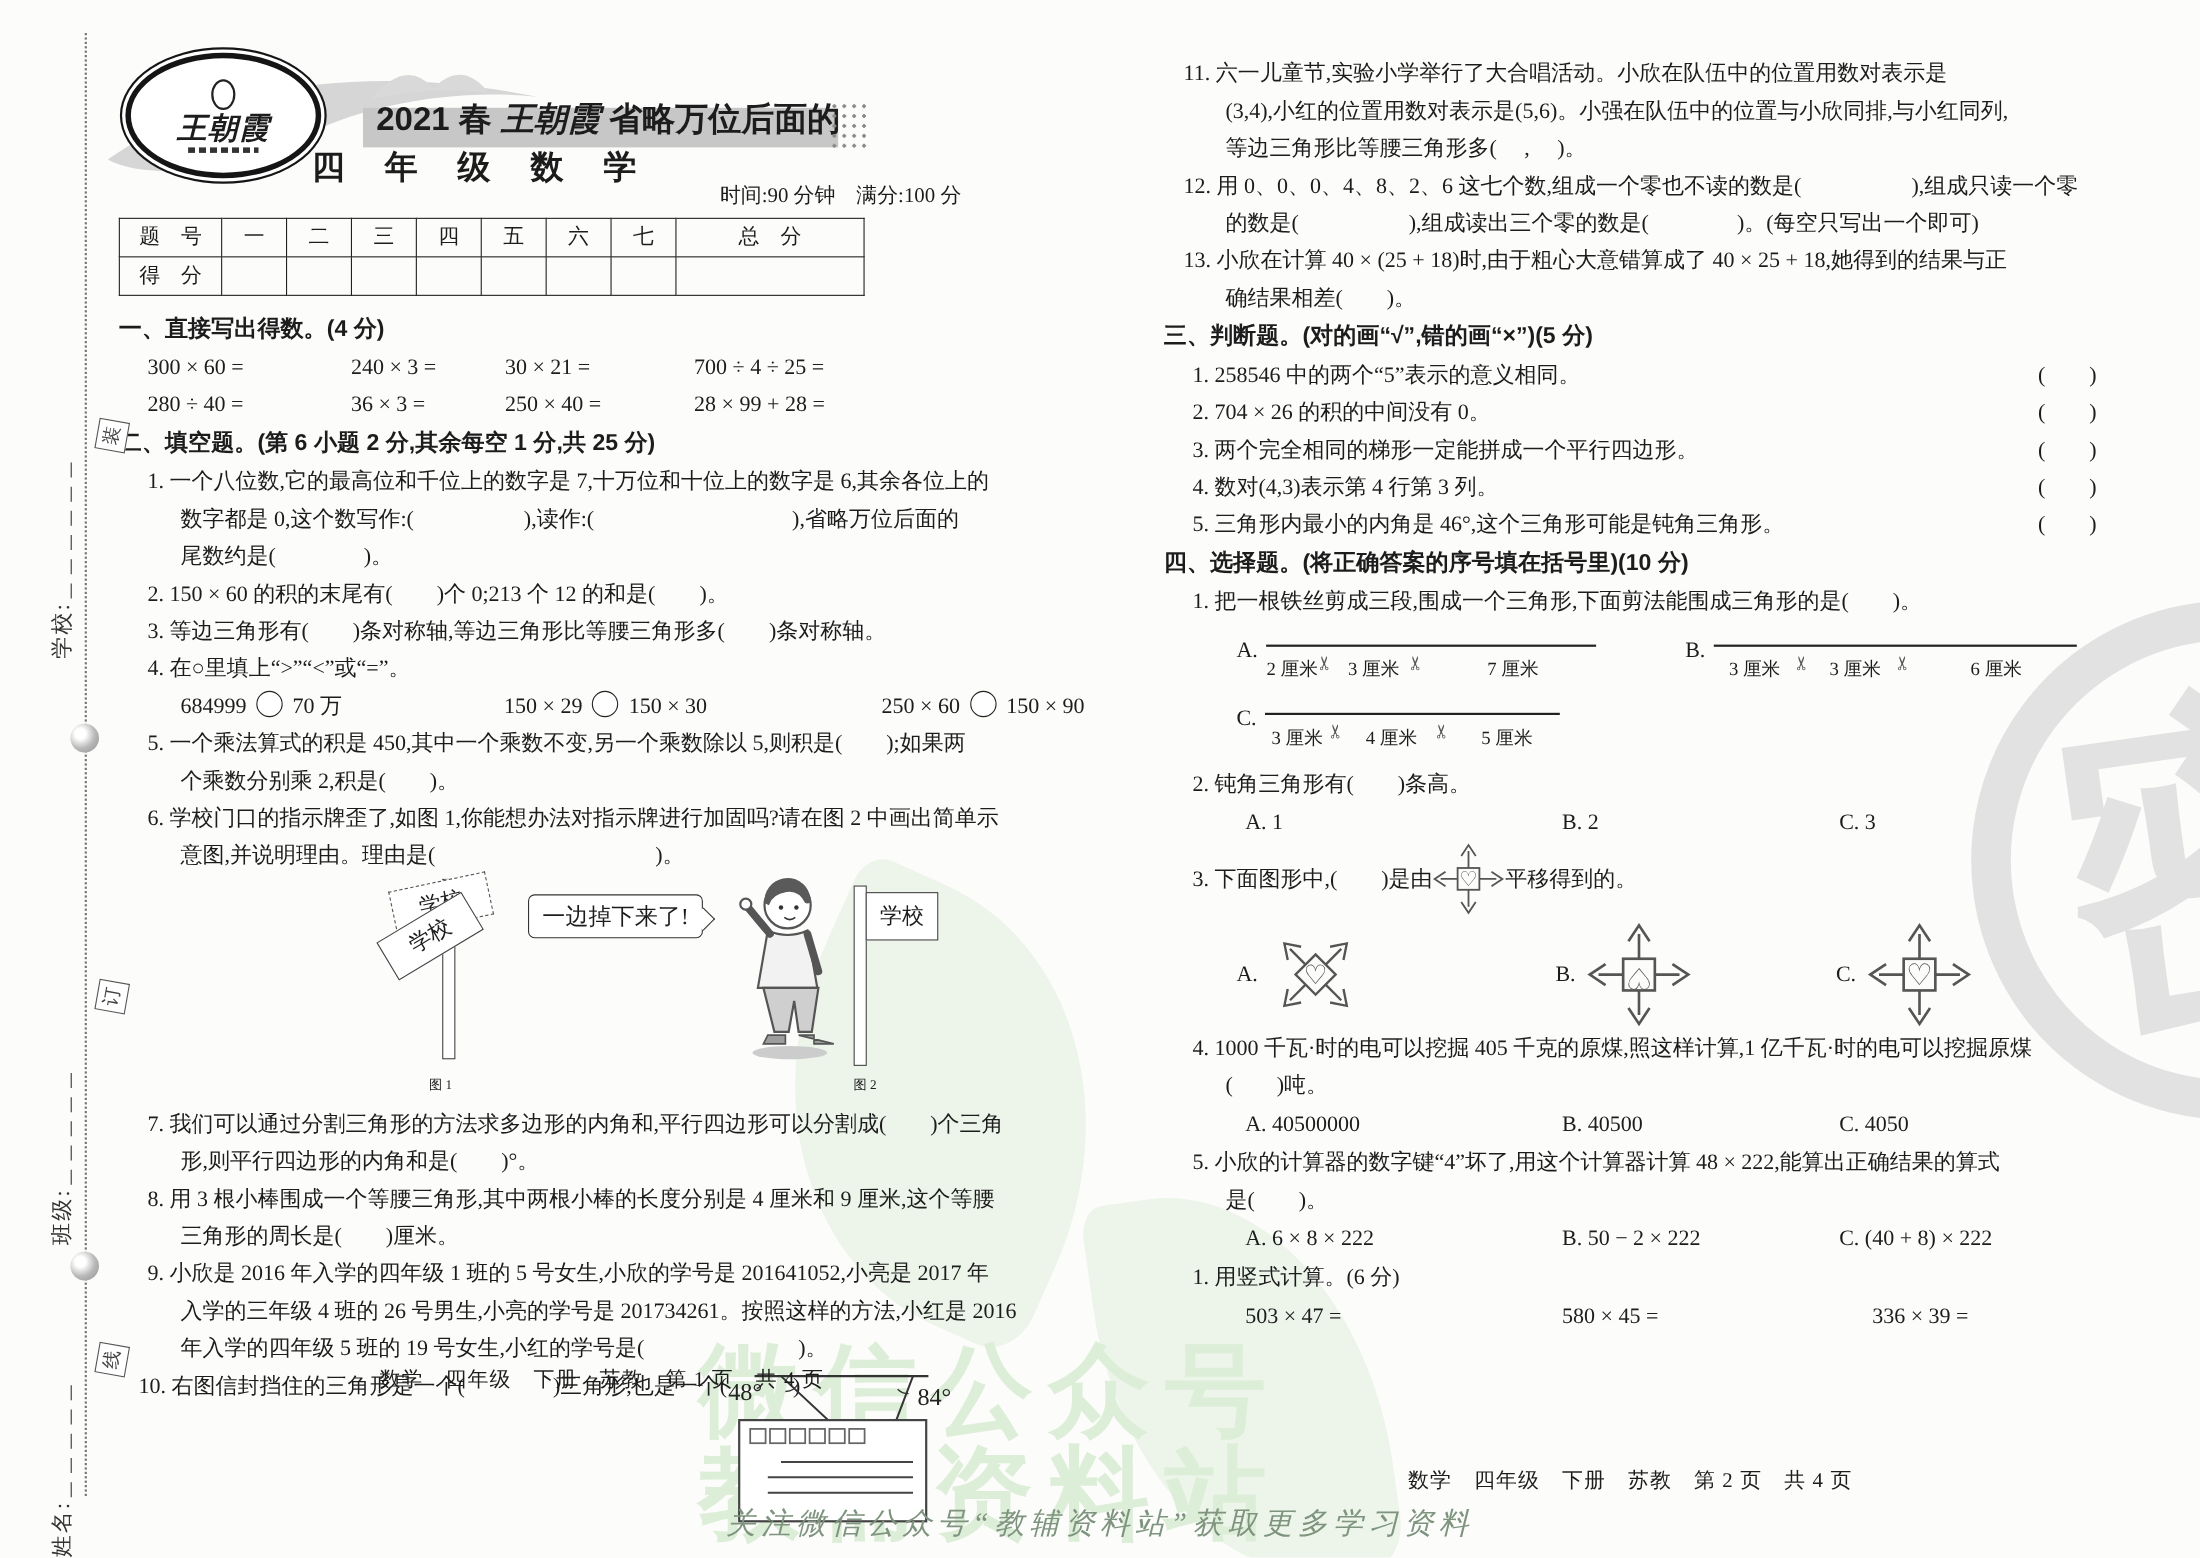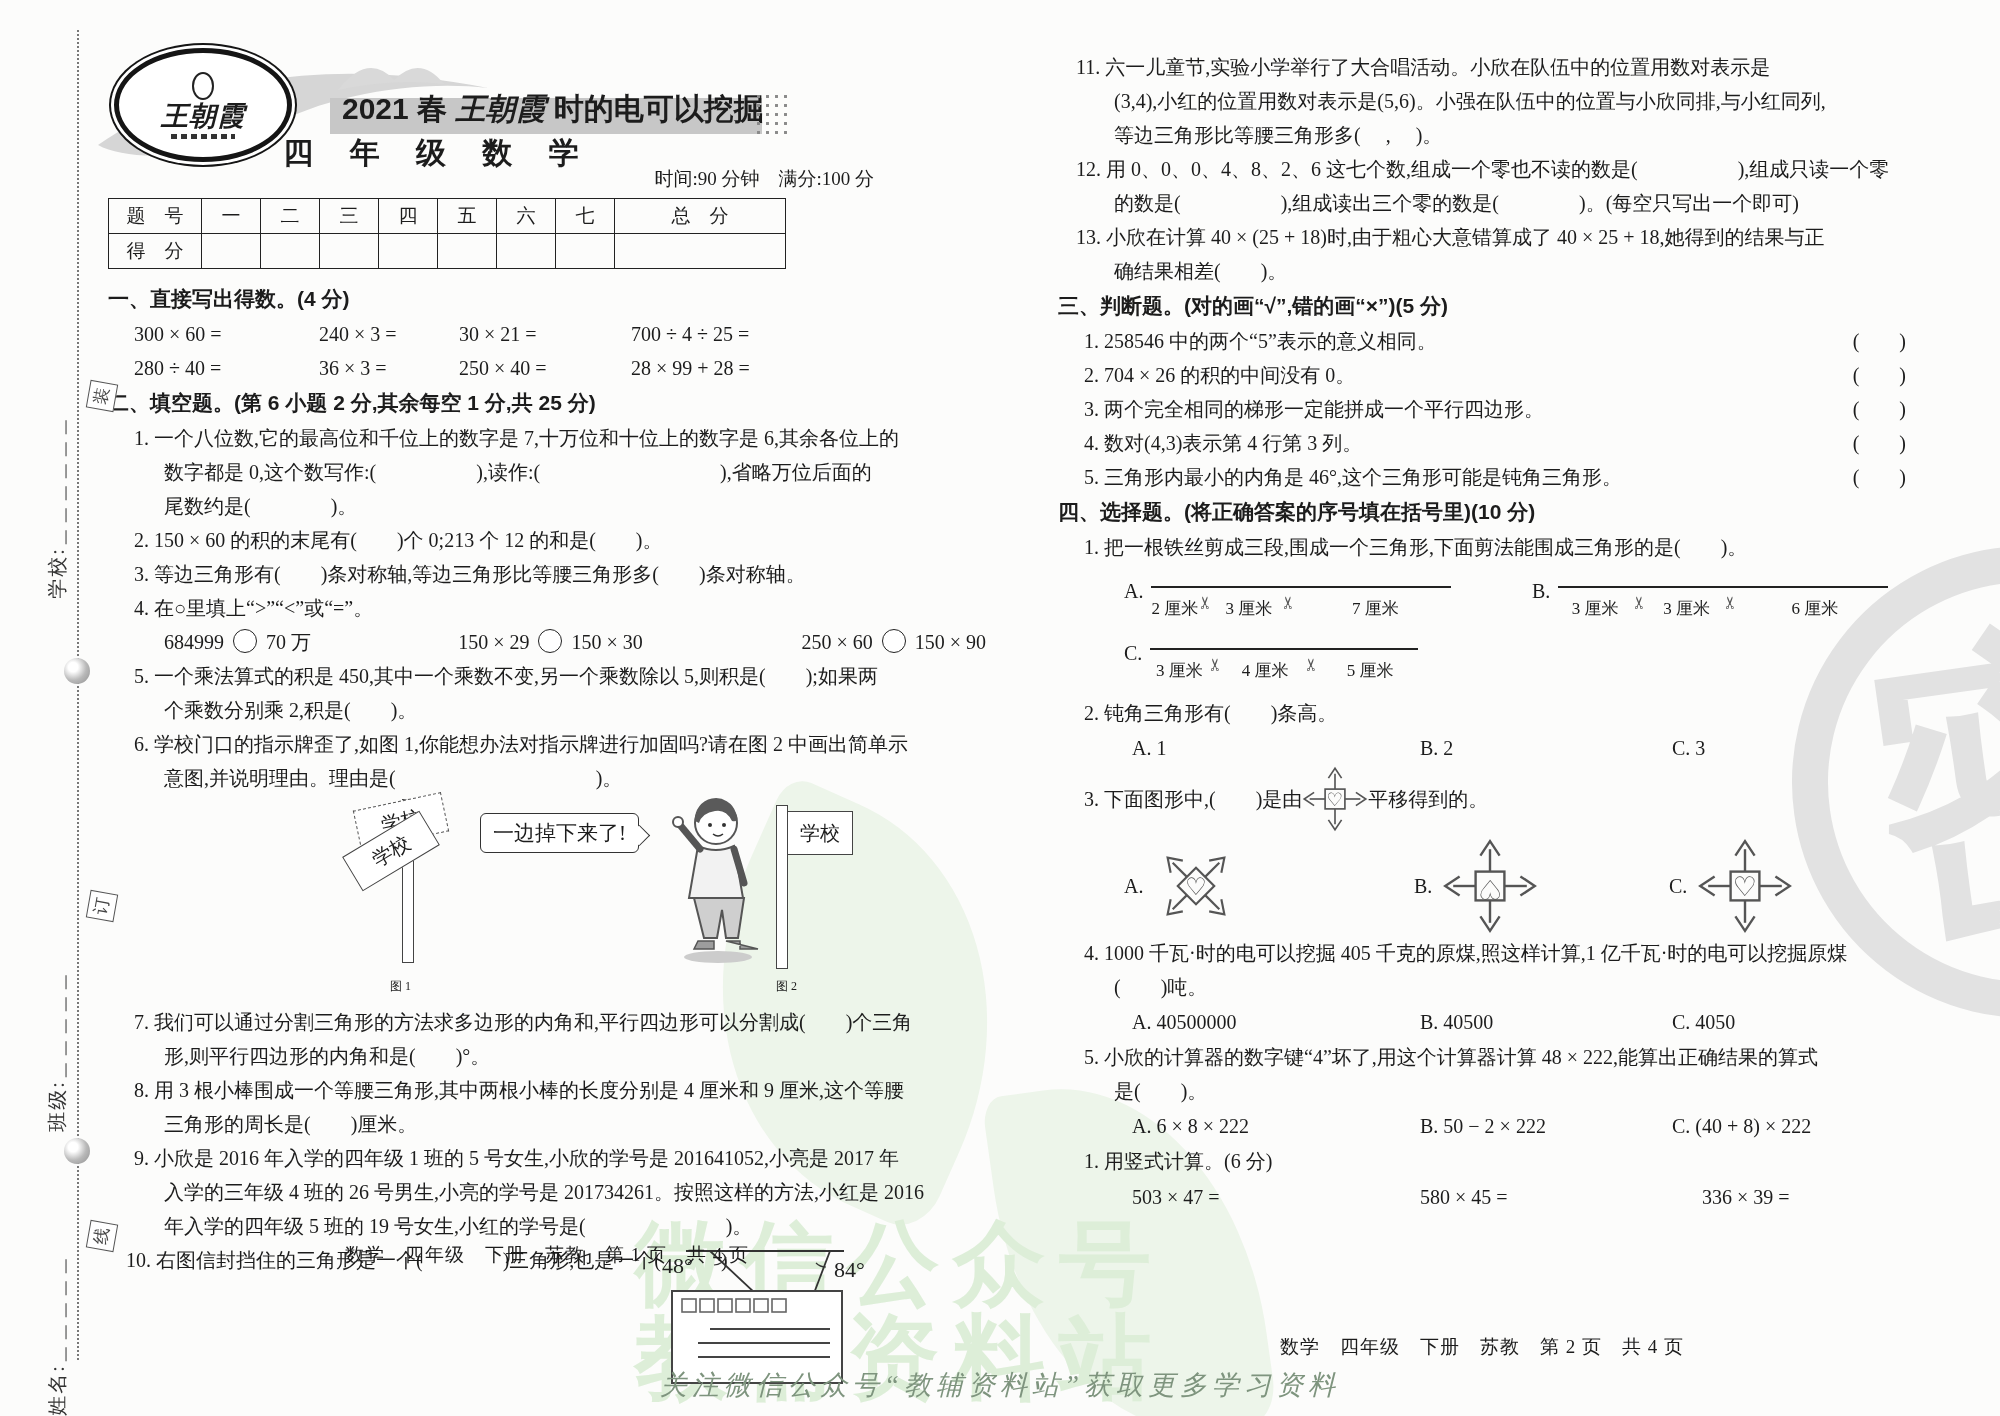--- a/index.html
+++ b/index.html
@@ -175,21 +175,21 @@
     </svg>
     <div id="logo">
       <div class="tiny-oval"></div>
       <div class="brand">王朝霞</div>
       <div class="microbar"></div>
     </div>
     <div id="banner-strip"></div>
     <div id="banner-title">
       <span>2021 春</span>
       <span class="brand">王朝霞</span>
-      <span>时的电可以挖掘</span>
+      <span>省略万位后面的</span>
     </div>
     <div id="reg-dots"></div>
     <div id="subtitle">四 年 级 数 学</div>
   </div>
 
   <div id="exam-meta">时间:90 分钟　满分:100 分</div>
 
   <table id="score-table">
     <tbody>
         <tr>

